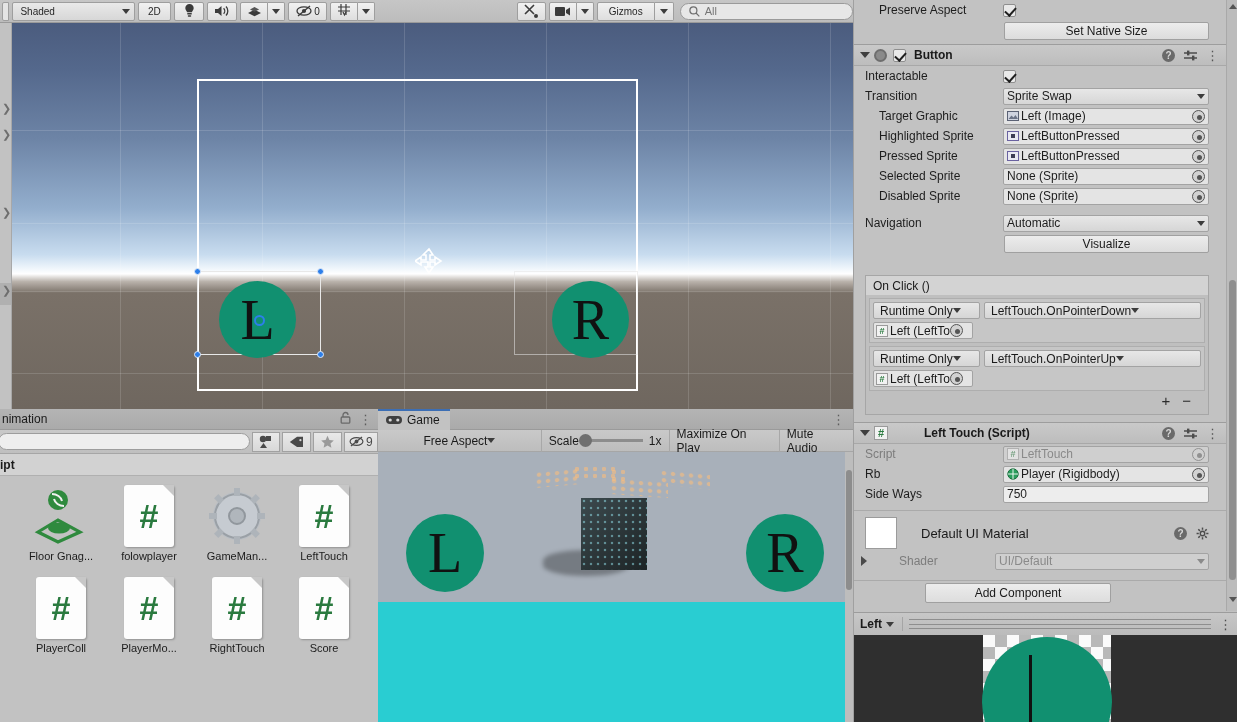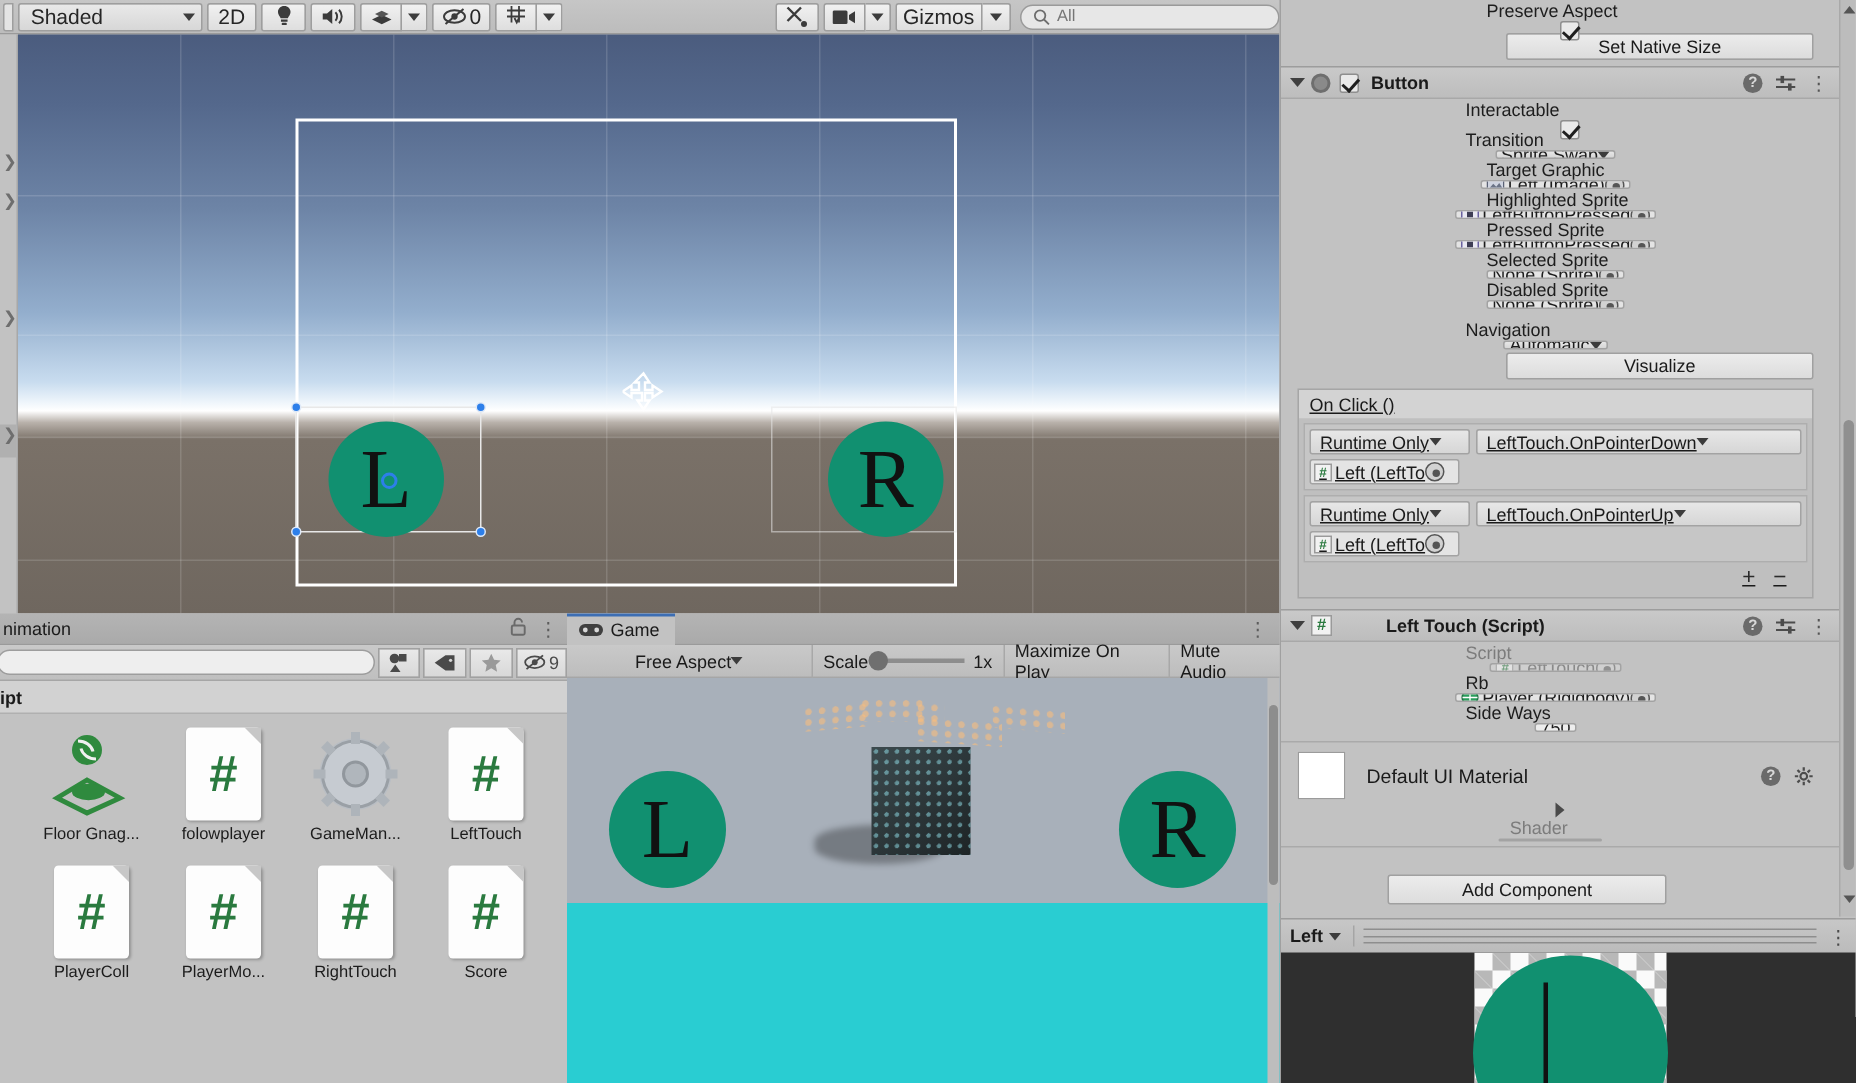--- a/index.html
+++ b/index.html
@@ -21,21 +21,21 @@
   #scene-toolbar {
     position: absolute; left: 0; top: 0; width: 853px; height: 23px;
     background: linear-gradient(#c6c6c6,#bcbcbc);
     border-bottom: 1px solid #9a9a9a;
     display: flex; align-items: center;
   }
   .tb-btn {
     height: 19px; display: flex; align-items: center; justify-content: center;
     background: linear-gradient(#f1f1f1,#dedede);
     border: 1px solid #9e9e9e; border-radius: 2px;
-    margin-left: 3px; padding: 0 5px; font-size: 14px; color: #262626;
+    margin-left: 3px; padding: 0 5px; font-size: 10px; color: #262626;
     cursor: default;
   }
   .tb-flat { background: linear-gradient(#e9e9e9,#d7d7d7); }
   .tb-drop { width: 134px; justify-content: space-between; padding: 0 4px 0 7px; }
   .tb-grp { display: flex; align-items: center; margin-left: 3px; }
   .tb-grp .tb-btn { margin-left: 0; border-radius: 0; border-left: none; }
   .tb-grp .tb-btn:first-child { border-left: 1px solid #9e9e9e; border-radius: 2px 0 0 2px; }
   .tb-grp .tb-btn:last-child { border-radius: 0 2px 2px 0; }
   .caret { width: 0; height: 0; border-left: 4px solid transparent; border-right: 4px solid transparent; border-top: 5px solid #3c3c3c; }
   .tb-search {
@@ -74,21 +74,21 @@
   }
   .pad::before {
     content: ""; position: absolute; left: 0; top: 7px;
     width: 100%; height: 100%; border-radius: 50%; background: #0b5c47; z-index: -1;
   }
   #move-gizmo { position: absolute; color: #fff; font-size: 20px; line-height: 1; text-shadow: 0 0 2px #000; }
 
   
   #inspector { left: 853px; top: 0; width: 384px; height: 722px; background: #c2c2c2; border-left: 1px solid #a0a0a0; }
   #insp-scroll { position: absolute; left: 0; top: 0; width: 373px; height: 611px; overflow: hidden; }
-  .insp-row { display: flex; align-items: center; height: 20px; padding-left: 11px; flex-direction: column; }
+  .insp-row { display: flex; align-items: center; height: 20px; padding-left: 11px; }
   .insp-label { width: 138px; font-size: 12px; color: #1d1d1d; }
   .insp-label.ind { padding-left: 14px; width: 138px; }
   .insp-label.dim { color: #7c7c7c; }
   .field {
     height: 17px; flex: 1; margin-right: 18px;
     background: #e4e4e4; border: 1px solid #a3a3a3; border-radius: 2px;
     display: flex; align-items: center; padding: 0 3px; font-size: 12px; color: #1d1d1d;
     overflow: hidden; white-space: nowrap;
   }
   .field.dimf { background: #cfcfcf; color: #8a8a8a; }
@@ -152,21 +152,21 @@
   }
   .evt-obj {
     height: 17px; width: 100px; background: #e4e4e4; border: 1px solid #a3a3a3; border-radius: 2px;
     display: flex; align-items: center; padding: 0 2px; font-size: 12px; overflow: hidden; white-space: nowrap;
   }
   .plusminus { display:flex; justify-content:flex-end; gap: 12px; padding: 1px 14px 2px 0; font-size: 15px; color:#2b2b2b; }
 
   .mat-box { margin: 0; border-top: 1px solid #aaa; padding: 4px 0 4px 0; }
   .mat-head { display: flex; align-items: center; padding-left: 11px; height: 36px; }
   .mat-swatch { width: 32px; height: 32px; background: #ffffff; border: 1px solid #9b9b9b; }
-  .mat-name { margin-left: 14px; font-size: 13px; }
+  .mat-name { margin-left: 24px; font-size: 13px; }
 
   #insp-vscroll { position: absolute; right: 0; top: 0; width: 11px; height: 611px; background: #bcbcbc; border-left: 1px solid #a9a9a9; }
   #insp-thumb { position: absolute; left: 2px; top: 280px; width: 7px; height: 300px; background: #8f8f8f; border-radius: 4px; }
   .sb-arrow { position: absolute; left: 2px; width: 0; height: 0; border-left: 4px solid transparent; border-right: 4px solid transparent; }
 
   #addcomp-bar { position: absolute; left: 0; top: 575px; width: 373px; height: 36px; }
   #addcomp {
     position: absolute; left: 71px; top: 8px; width: 186px; height: 20px;
     background: linear-gradient(#ececec,#dddddd); border: 1px solid #a0a0a0; border-radius: 2px;
     display: flex; align-items: center; justify-content: center; font-size: 12px;
@@ -546,21 +546,21 @@
         <span class="insp-label">Navigation</span>
         <span class="field ddl">
           <span>Automatic</span>
           <span class="fx caret"></span>
         </span>
       </div>
       <div class="btn-wide">
         <span>Visualize</span>
       </div>
 
-      <div class="sub-box" style="margin-top:6px;text-decoration:underline;">
+      <div class="sub-box" style="margin-top:22px;">
         <div class="evt-title">On Click ()</div>
         <div class="evt-body">
 
           <div class="evt-item">
             <div class="evt-line">
               <span class="evt-sm">
                 <span>Runtime Only</span>
                 <span class="fx caret"></span>
               </span>
               <span class="evt-lg">

